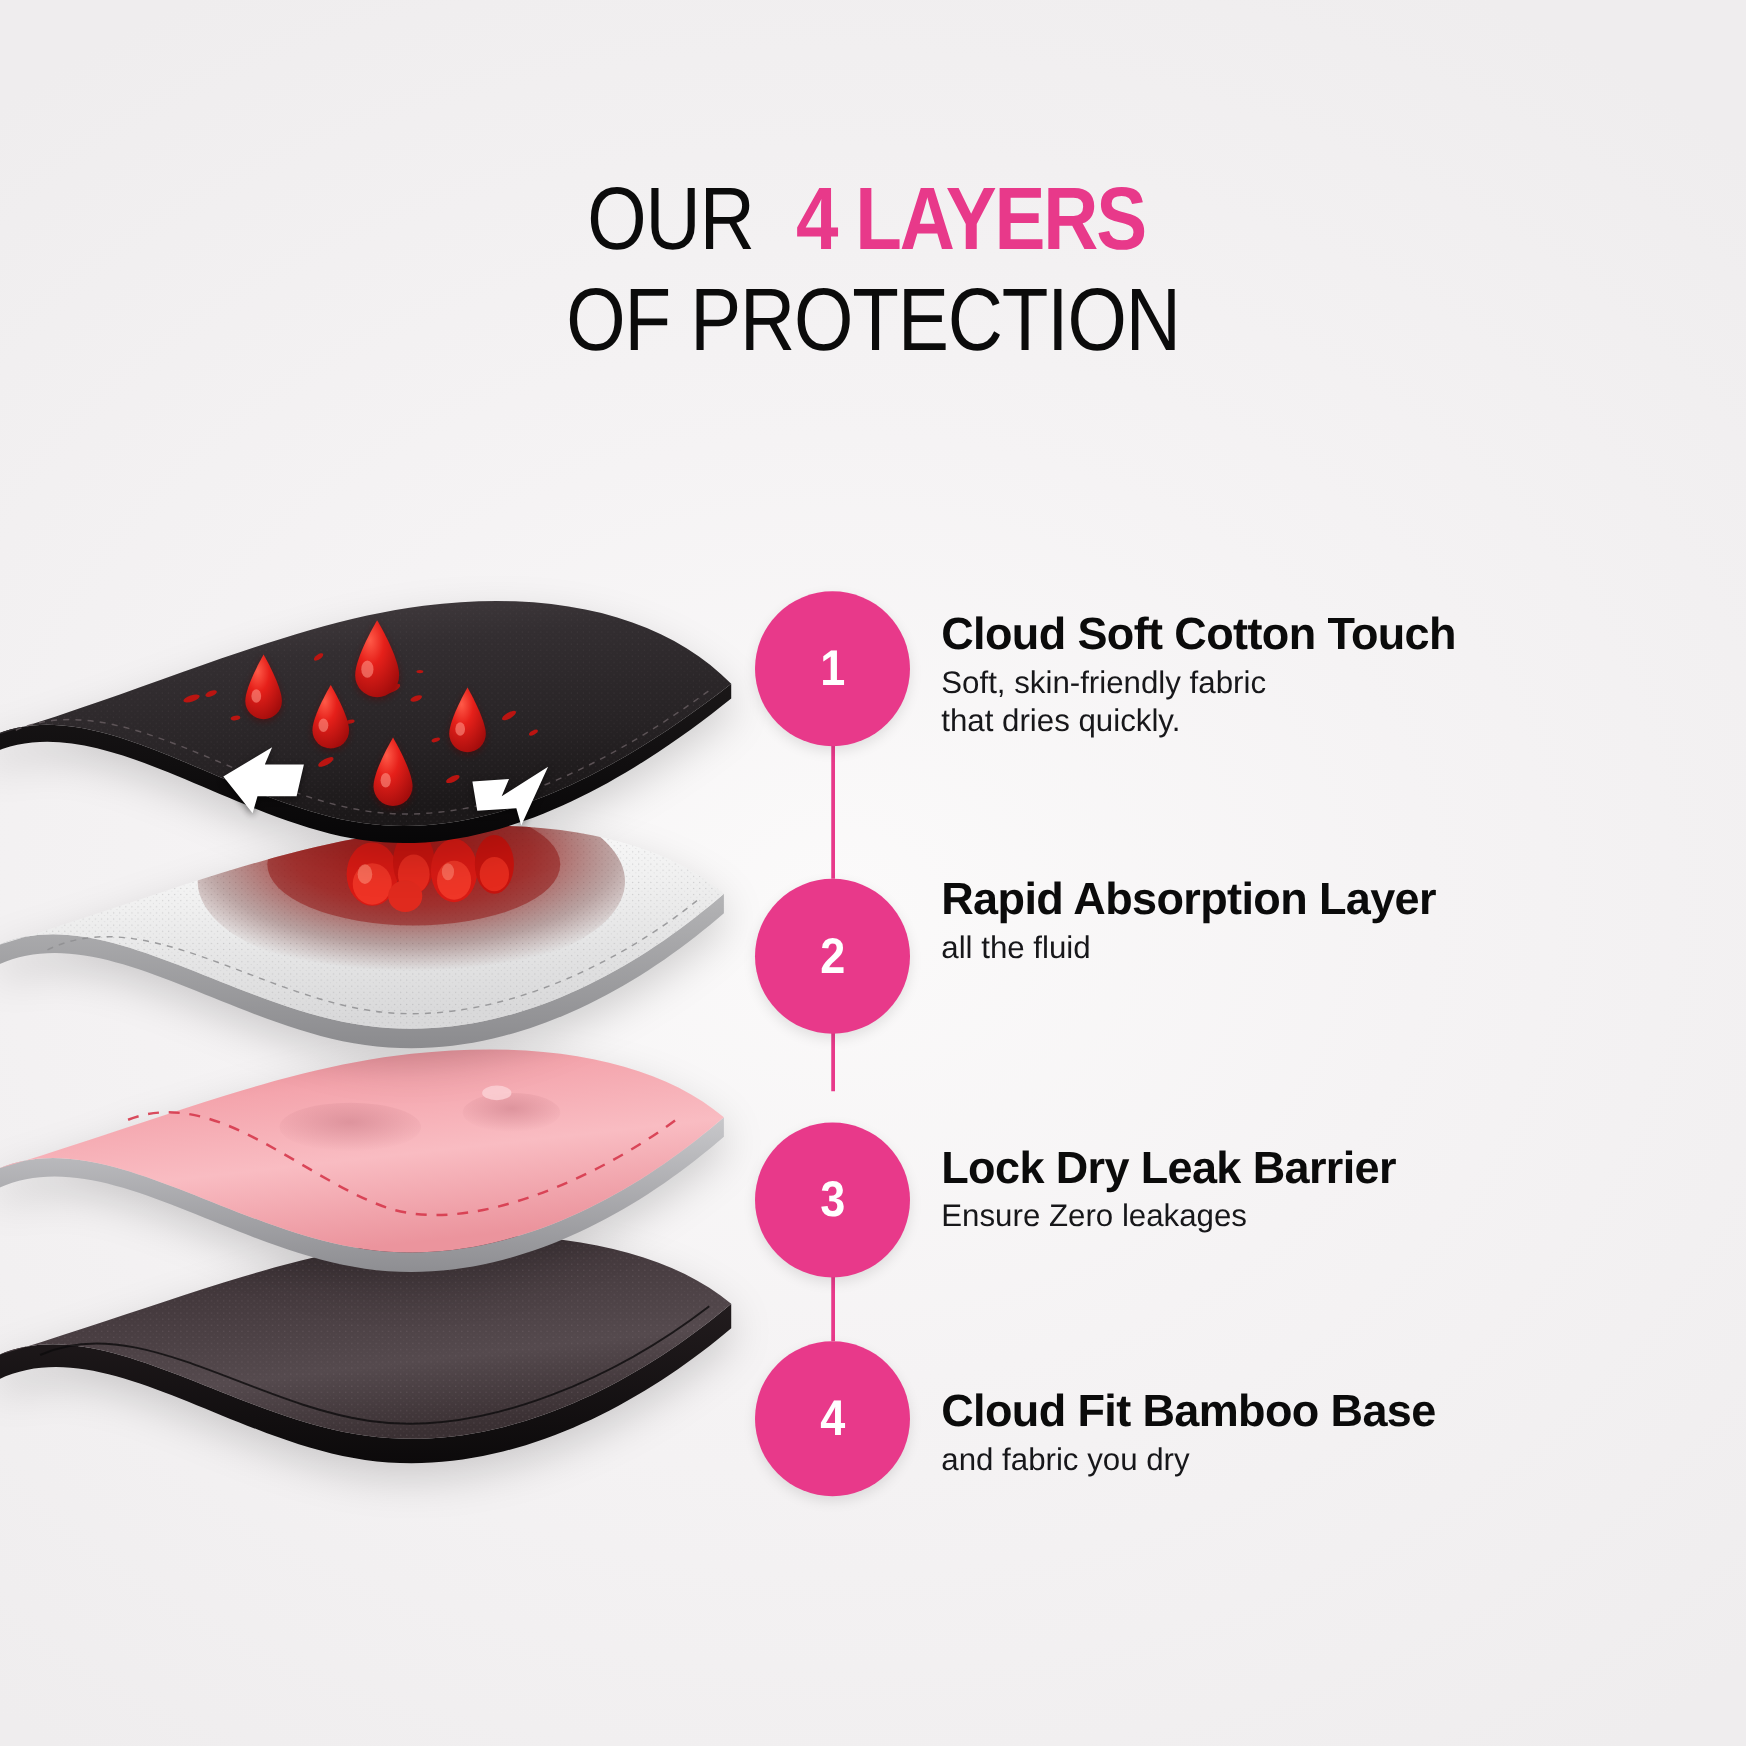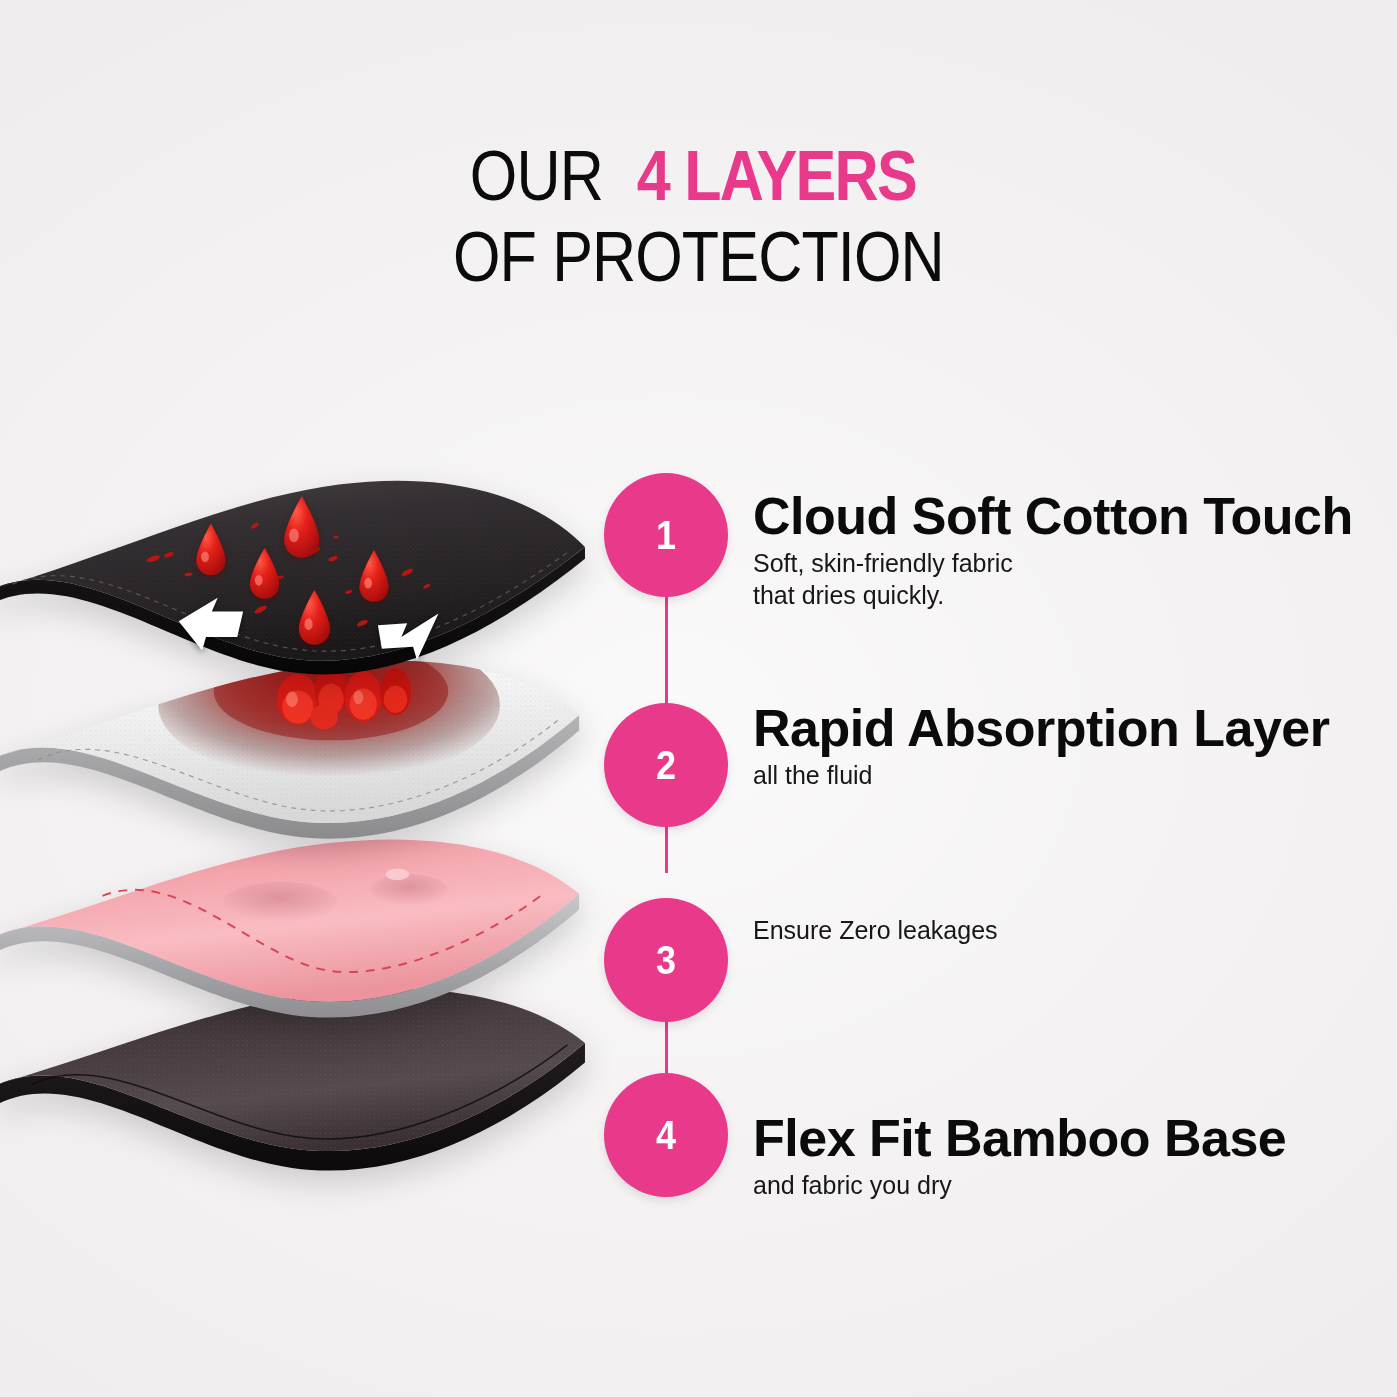--- a/index.html
+++ b/index.html
@@ -120,21 +120,21 @@
     left: 753px;
     width: 620px;
     z-index: 61;
   }
   #step-text-1 { top: 488px; }
   #step-text-2 { top: 700px; }
   #step-text-3 { top: 915px; }
   #step-text-4 { top: 1110px; }
 
   .step-title {
-    font-size: 52px;
+    font-size: 36px;
     font-weight: 800;
     color: #0b0b0b;
     letter-spacing: -0.5px;
     line-height: 1.08;
     margin: 0 0 4px 0;
     white-space: nowrap;
   }
   .step-desc {
     font-size: 25px;
     font-weight: 400;
@@ -366,23 +366,24 @@
 </div>
 
 <div class="step-text" id="step-text-2">
   <p class="step-title">Rapid Absorption Layer</p>
   <p class="step-desc">
     <span>all the fluid</span>
   </p>
 </div>
 
 <div class="step-text" id="step-text-3">
+  <p class="step-title">Lock Dry Leak Barrier</p>
   <p class="step-desc">
     <span>Ensure Zero leakages</span>
   </p>
 </div>
 
 <div class="step-text" id="step-text-4">
-  <p class="step-title">Flex Fit Bamboo Base</p>
+  <p class="step-title">Cloud Fit Bamboo Base</p>
   <p class="step-desc">
     <span>and fabric you dry</span>
   </p>
 </div>
 
 </body></html>

